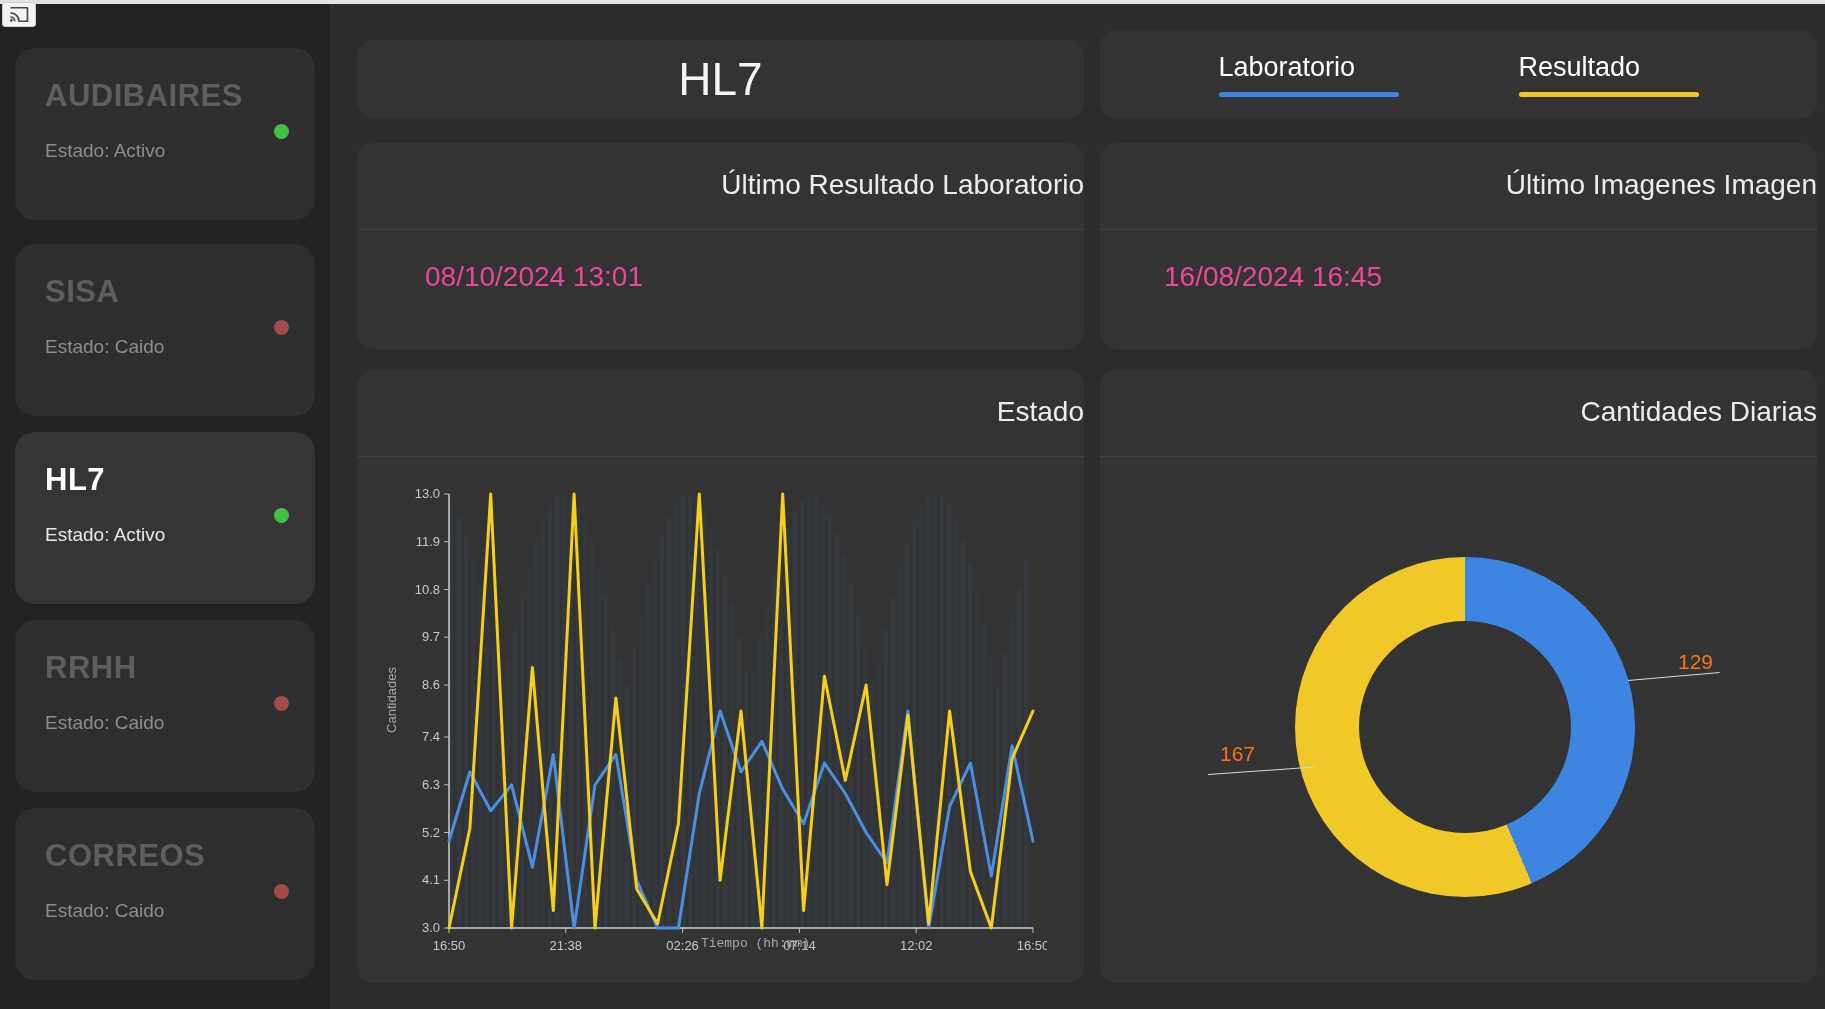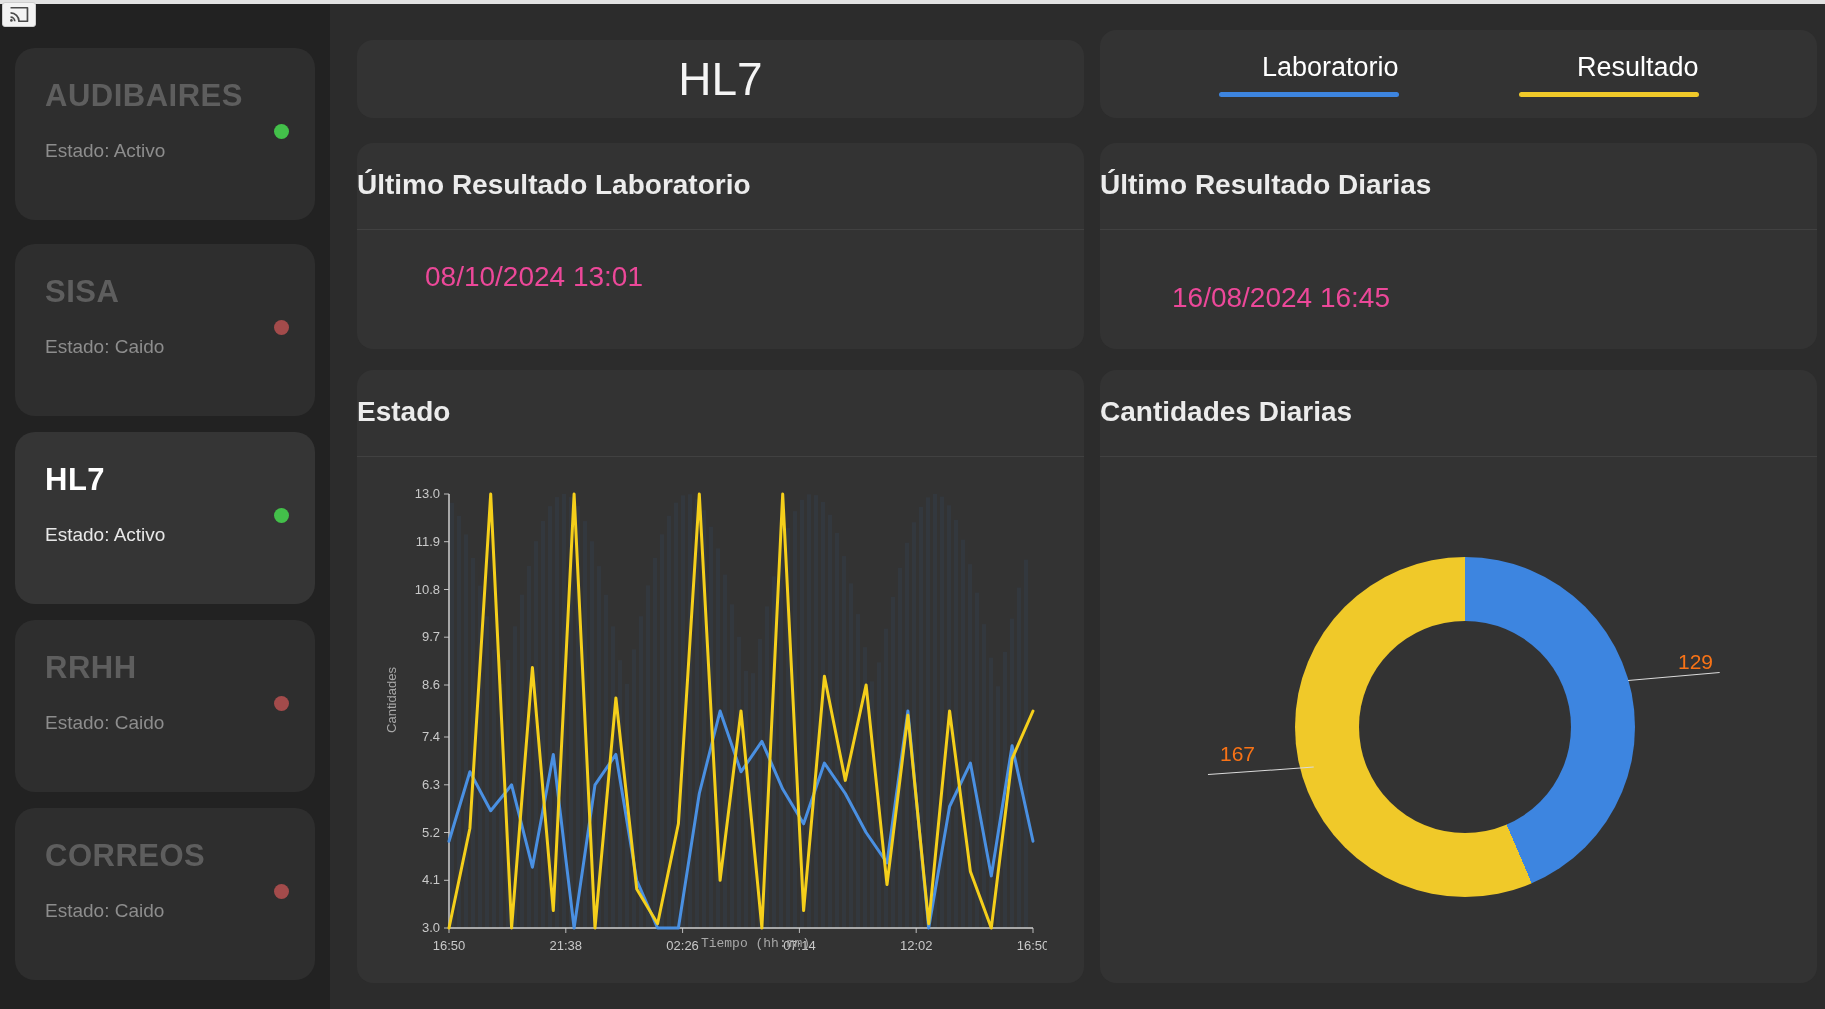--- a/index.html
+++ b/index.html
@@ -21,36 +21,36 @@
   .side-card{position:absolute;left:15px;width:300px;height:172px;border-radius:20px;background:#2e2e2e;cursor:pointer;}
   .side-card.selected{background:#353535;}
   .side-name{position:absolute;left:30px;top:30px;font-size:31px;font-weight:700;color:#5e5e5e;letter-spacing:.5px;}
   .side-card.selected .side-name{color:#ffffff;}
   .side-status{position:absolute;left:30px;top:92px;font-size:19px;color:#8d8d8d;}
   .side-card.selected .side-status{color:#e8e8e8;}
   .status-dot{position:absolute;right:26px;top:76px;width:15px;height:15px;border-radius:50%;background:#777;}
 
   
   .card{position:absolute;background:#333333;border-radius:16px;}
-  .card h2{margin:0;padding-top:26px;text-align:left;font-size:28px;font-weight:700;color:#ececec;}
+  .card h2{margin:0;padding-top:26px;text-align:right;font-size:28px;font-weight:400;color:#ececec;}
   .divider{position:absolute;left:0;right:0;top:86px;height:1px;background:#414141;}
 
   .title-card{left:357px;top:40px;width:727px;height:78px;display:flex;align-items:center;justify-content:center;}
   .page-title{font-size:46px;font-weight:400;color:#f5f5f5;}
 
   .tabs-card{left:1100px;top:30px;width:717px;height:88px;display:flex;align-items:center;justify-content:center;gap:120px;}
-  .tab{display:flex;flex-direction:column;align-items:flex-end;cursor:pointer;}
+  .tab{display:flex;flex-direction:column;align-items:flex-start;cursor:pointer;}
   .tab-label{font-size:27px;color:#ffffff;}
   .tab-underline{margin-top:9px;height:5px;border-radius:3px;width:180px;background:#888;}
 
   .result-card{top:143px;height:206px;}
   .result-card.lab{left:357px;width:727px;}
   .result-card.img{left:1100px;width:717px;}
   .result-value{position:absolute;left:68px;top:118px;font-size:28px;color:#ec4899;}
-  .result-card.img .result-value{left:72px;margin-top:21px;}
+  .result-card.img .result-value{left:64px;}
 
   .chart-card{top:370px;height:613px;}
   .chart-card.estado{left:357px;width:727px;}
   .chart-card.daily{left:1100px;width:717px;}
 
   
   #estado-svg{position:absolute;left:30px;top:110px;}
   #estado-svg text{fill:#c9c9c9;font-size:13px;font-family:"Liberation Sans",sans-serif;}
   .y-axis-label{position:absolute;left:34px;top:330px;transform:translate(-50%,-50%) rotate(-90deg);
     font-size:13px;color:#a8a8a8;white-space:nowrap;}
@@ -130,21 +130,21 @@
     </div>
   </section>
 
   <section class="card result-card lab">
     <h2>Último Resultado Laboratorio</h2>
     <div class="divider"></div>
     <div class="result-value">08/10/2024 13:01</div>
   </section>
 
   <section class="card result-card img">
-    <h2>Último Resultado Diarias</h2>
+    <h2>Último Imagenes Imagen</h2>
     <div class="divider"></div>
     <div class="result-value">16/08/2024 16:45</div>
   </section>
 
   <section class="card chart-card estado">
     <h2>Estado</h2>
     <div class="divider"></div>
     <div class="y-axis-label">Cantidades</div>
     <svg id="estado-svg" width="660" height="500">
         <rect x="63" y="22.8" width="4" height="425.2" fill="#39577f" opacity="0.16"></rect>

